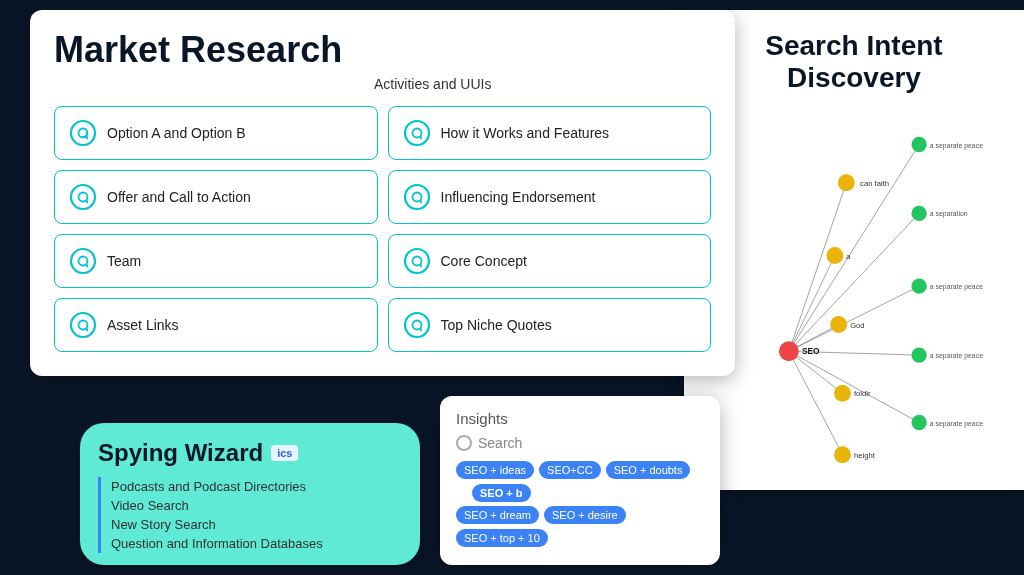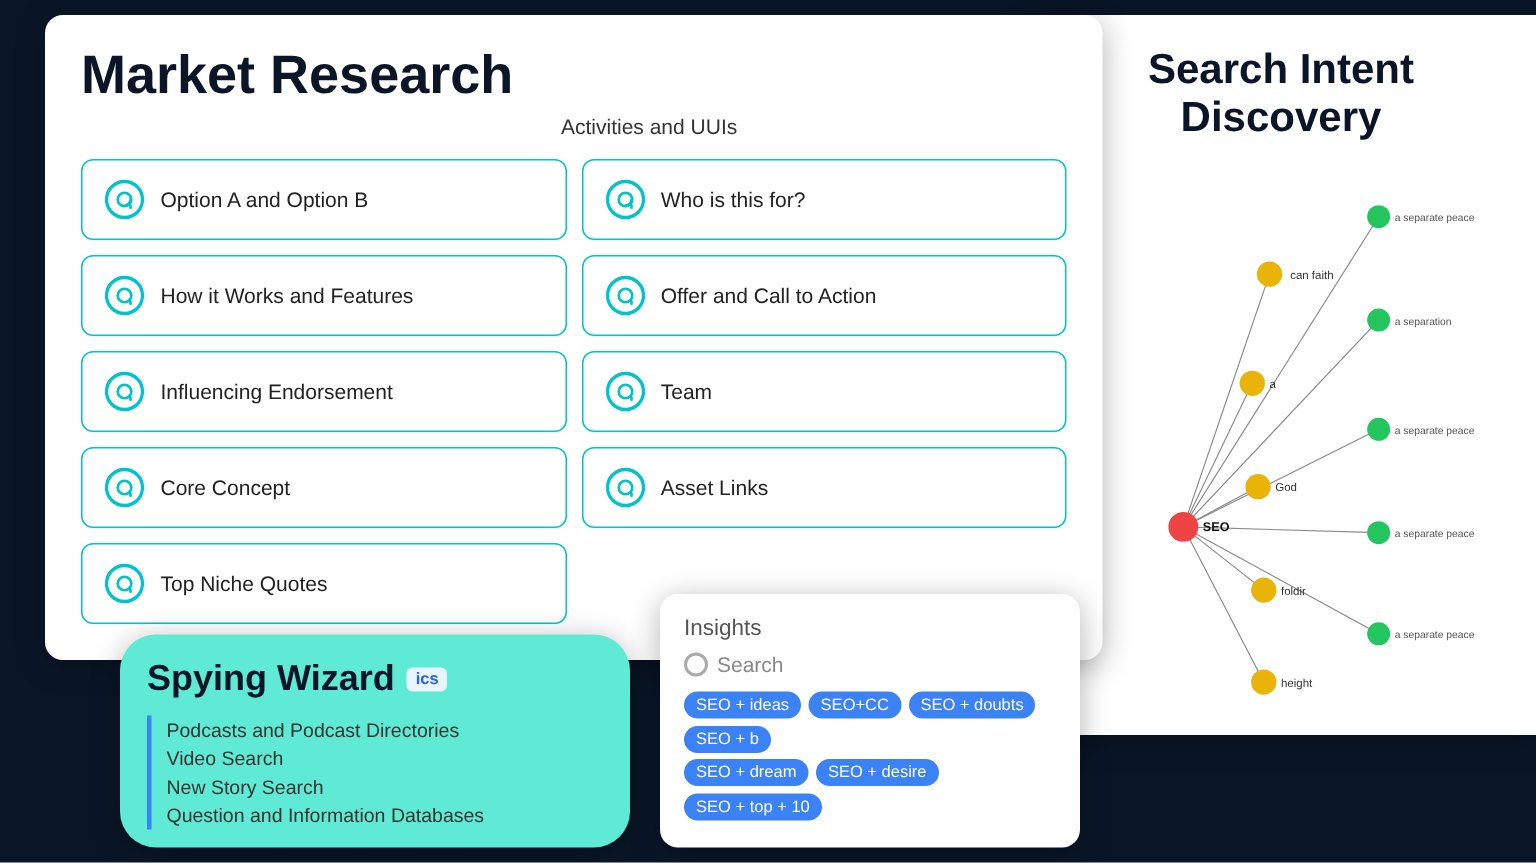--- a/index.html
+++ b/index.html
@@ -201,24 +201,25 @@
       border-radius: 12px;
       font-weight: 500;
     }
 
     .tag-cut {
       background: #3b82f6;
       color: white;
       font-size: 11px;
       padding: 3px 8px;
       border-radius: 12px;
-      font-weight: 400;
+      font-weight: 700;
       overflow: hidden;
       max-width: 60px;
       white-space: nowrap;
+      margin-left: 16px;
     }
 
     
     .mind-map-svg {
       width: 100%;
       height: 100%;
     }
   </style>
 </head>
 <body>
@@ -230,30 +231,20 @@
 
     <div class="grid-item">
       <span class="item-icon">
         <svg viewBox="0 0 28 28" fill="none" xmlns="http://www.w3.org/2000/svg">
           <circle cx="14" cy="14" r="12" stroke="#00c4cc" stroke-width="2.2"></circle>
           <path d="M14 9.5a4.5 4.5 0 1 0 0 9 4.5 4.5 0 0 0 0-9zm4 8.5v1.5" stroke="#00c4cc" stroke-width="1.8" stroke-linecap="round"></path>
           <path d="M18 14a4 4 0 0 1-4 4" stroke="#00c4cc" stroke-width="1.8" stroke-linecap="round"></path>
         </svg>
       </span>
       <span class="item-label">Option A and Option B</span>
-    </div>
-    <div class="grid-item">
-      <span class="item-icon">
-        <svg viewBox="0 0 28 28" fill="none" xmlns="http://www.w3.org/2000/svg">
-          <circle cx="14" cy="14" r="12" stroke="#00c4cc" stroke-width="2.2"></circle>
-          <path d="M14 9.5a4.5 4.5 0 1 0 0 9 4.5 4.5 0 0 0 0-9zm4 8.5v1.5" stroke="#00c4cc" stroke-width="1.8" stroke-linecap="round"></path>
-          <path d="M18 14a4 4 0 0 1-4 4" stroke="#00c4cc" stroke-width="1.8" stroke-linecap="round"></path>
-        </svg>
-      </span>
-      <span class="item-label">Who is this for?</span>
     </div>
 
     <div class="grid-item">
       <span class="item-icon">
         <svg viewBox="0 0 28 28" fill="none" xmlns="http://www.w3.org/2000/svg">
           <circle cx="14" cy="14" r="12" stroke="#00c4cc" stroke-width="2.2"></circle>
           <path d="M14 9.5a4.5 4.5 0 1 0 0 9 4.5 4.5 0 0 0 0-9zm4 8.5v1.5" stroke="#00c4cc" stroke-width="1.8" stroke-linecap="round"></path>
         </svg>
       </span>
       <span class="item-label">How it Works and Features</span>

